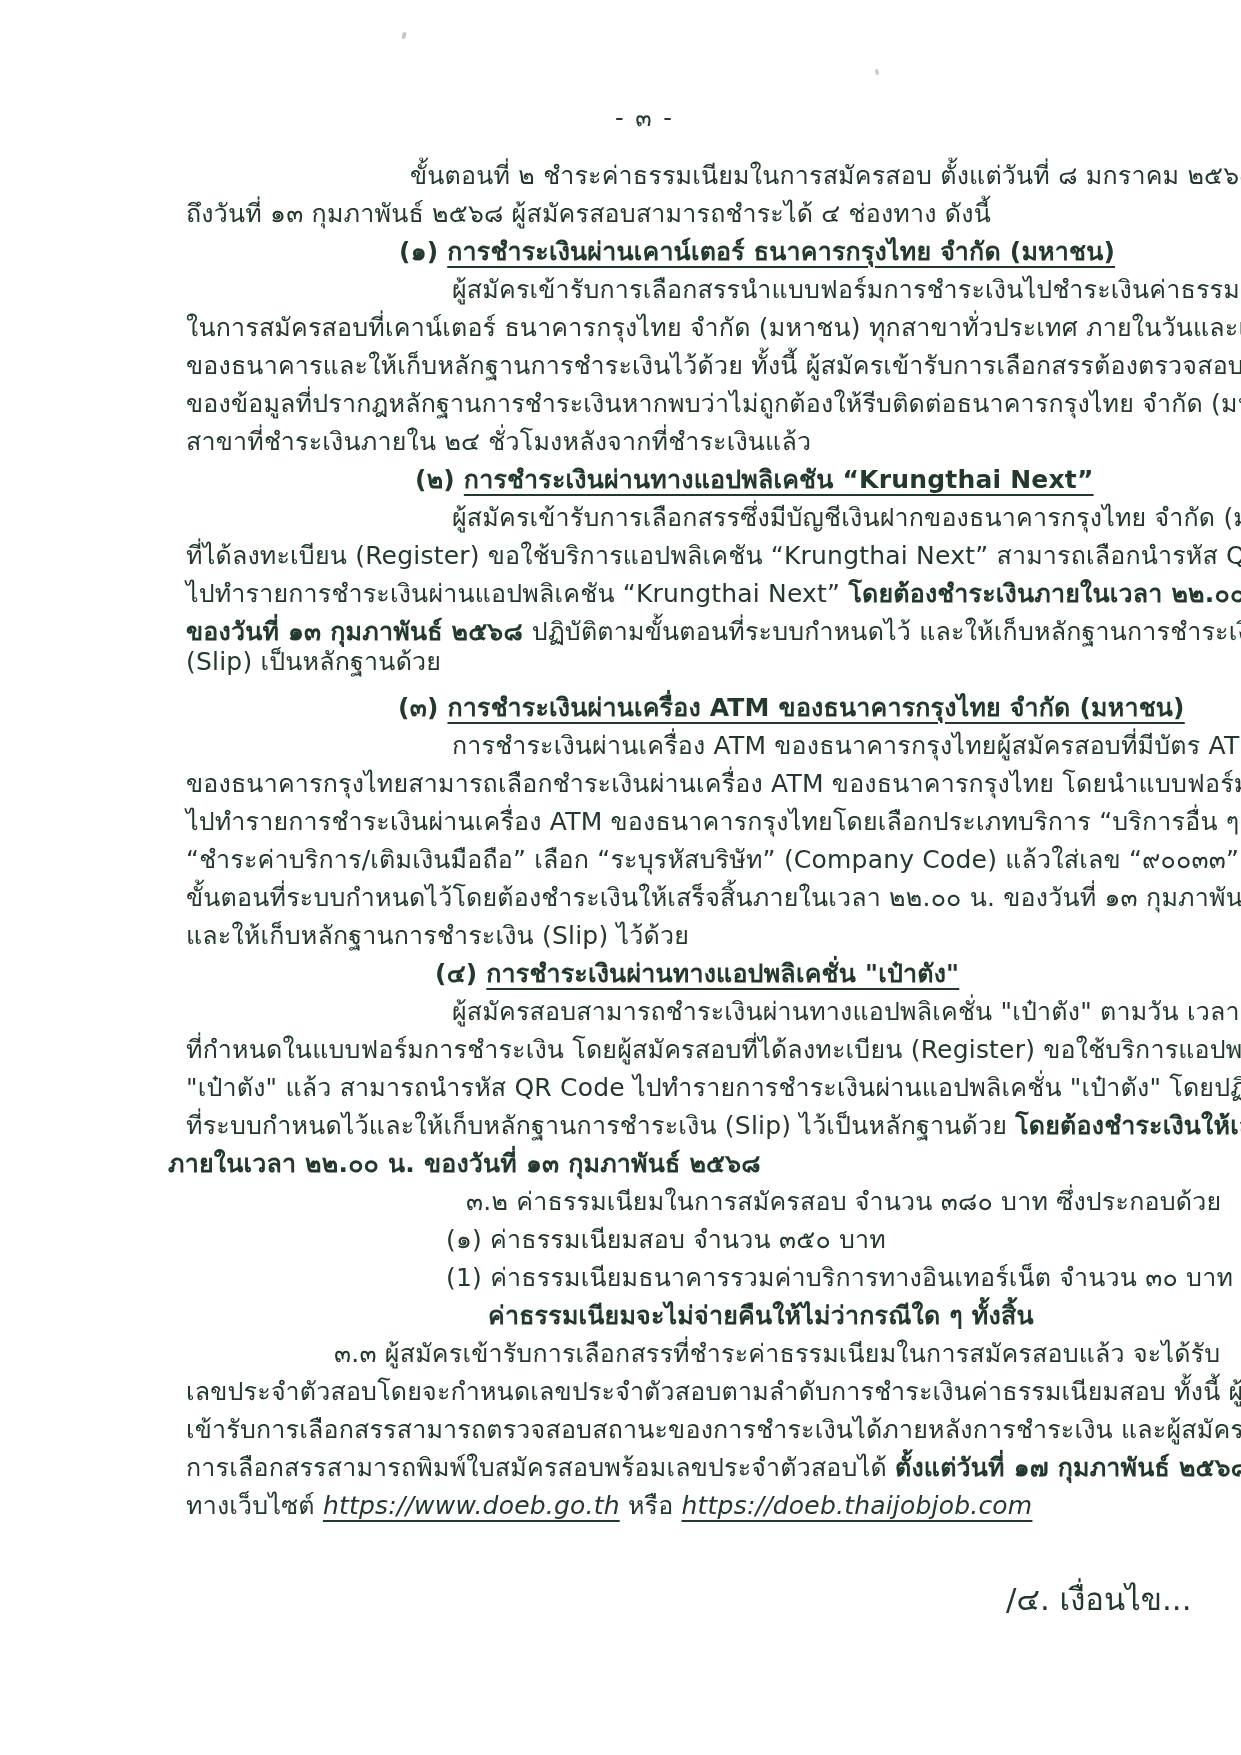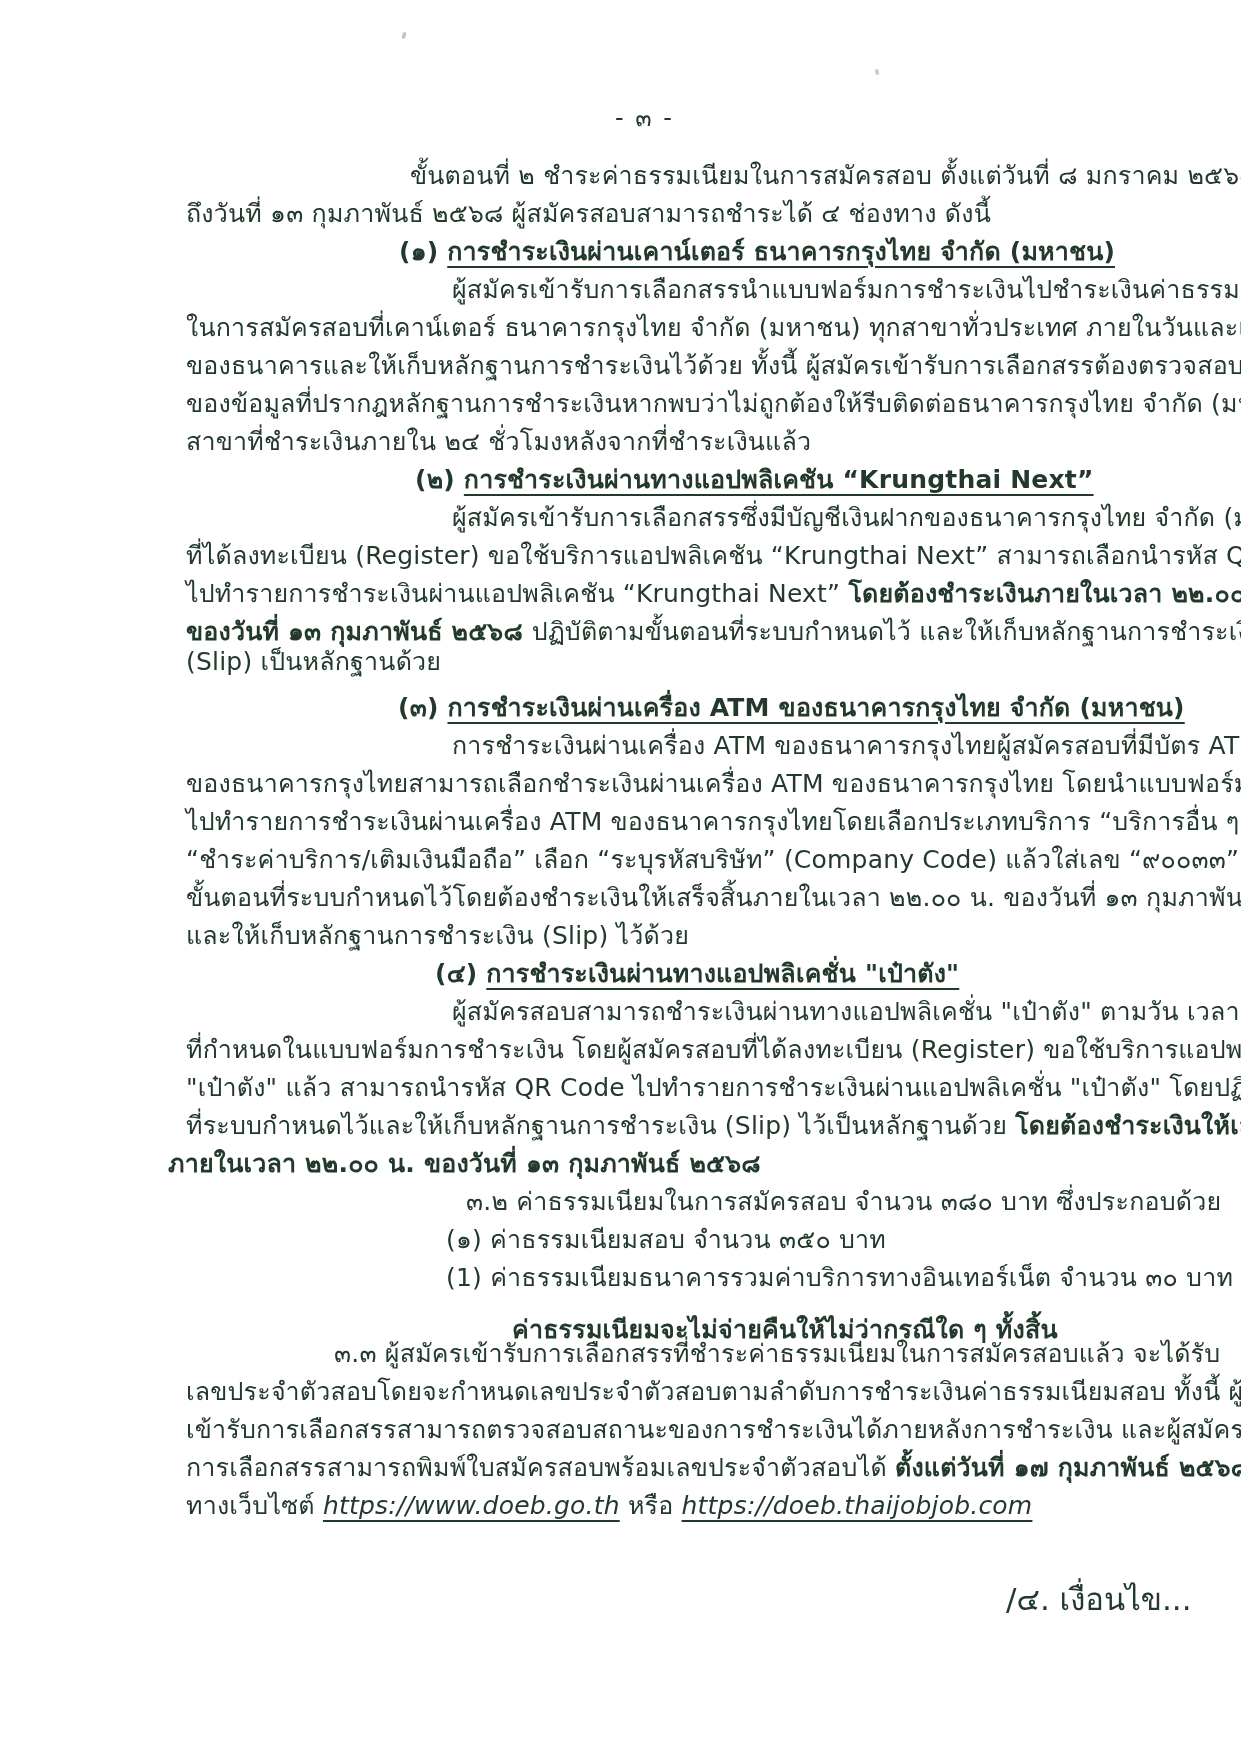--- a/index.html
+++ b/index.html
@@ -64,21 +64,21 @@
       <div class="line" style="left: 186px; top: 920px;"><span>และให้เก็บหลักฐานการชำระเงิน (Slip) ไว้ด้วย</span></div>
       <div class="line" style="left: 415px; top: 958px; margin-left: 20px;"><span class="seg-b">(๔) </span><span class="seg-b seg-u">การชำระเงินผ่านทางแอปพลิเคชั่น "เป๋าตัง"</span></div>
       <div class="line" style="left: 452px; top: 996px;"><span>ผู้สมัครสอบสามารถชำระเงินผ่านทางแอปพลิเคชั่น "เป๋าตัง" ตามวัน เวลา</span></div>
       <div class="line" style="left: 186px; top: 1034px;"><span>ที่กำหนดในแบบฟอร์มการชำระเงิน โดยผู้สมัครสอบที่ได้ลงทะเบียน (Register) ขอใช้บริการแอปพลิเคชัน</span></div>
       <div class="line" style="left: 186px; top: 1072px;"><span>"เป๋าตัง" แล้ว สามารถนำรหัส QR Code ไปทำรายการชำระเงินผ่านแอปพลิเคชั่น "เป๋าตัง" โดยปฏิบัติตามขั้นตอน</span></div>
       <div class="line" style="left: 186px; top: 1110px;"><span>ที่ระบบกำหนดไว้และให้เก็บหลักฐานการชำระเงิน (Slip) ไว้เป็นหลักฐานด้วย </span><span class="seg-b">โดยต้องชำระเงินให้เสร็จสิ้น</span></div>
       <div class="line" style="left: 168px; top: 1148px;"><span class="seg-b">ภายในเวลา ๒๒.๐๐ น. ของวันที่ ๑๓ กุมภาพันธ์ ๒๕๖๘</span></div>
       <div class="line" style="left: 466px; top: 1186px;"><span>๓.๒ ค่าธรรมเนียมในการสมัครสอบ จำนวน ๓๘๐ บาท ซึ่งประกอบด้วย</span></div>
       <div class="line" style="left: 446px; top: 1224px;"><span>(๑) ค่าธรรมเนียมสอบ จำนวน ๓๕๐ บาท</span></div>
       <div class="line" style="left: 446px; top: 1262px;"><span>(1) ค่าธรรมเนียมธนาคารรวมค่าบริการทางอินเทอร์เน็ต จำนวน ๓๐ บาท</span></div>
-      <div class="line" style="left: 512px; top: 1300px; margin-top: 14px;"><span class="seg-b">ค่าธรรมเนียมจะไม่จ่ายคืนให้ไม่ว่ากรณีใด ๆ ทั้งสิ้น</span></div>
+      <div class="line" style="left: 488px; top: 1300px;"><span class="seg-b">ค่าธรรมเนียมจะไม่จ่ายคืนให้ไม่ว่ากรณีใด ๆ ทั้งสิ้น</span></div>
       <div class="line" style="left: 334px; top: 1338px;"><span>๓.๓ ผู้สมัครเข้ารับการเลือกสรรที่ชำระค่าธรรมเนียมในการสมัครสอบแล้ว จะได้รับ</span></div>
       <div class="line" style="left: 186px; top: 1376px;"><span>เลขประจำตัวสอบโดยจะกำหนดเลขประจำตัวสอบตามลำดับการชำระเงินค่าธรรมเนียมสอบ ทั้งนี้ ผู้สมัคร</span></div>
       <div class="line" style="left: 186px; top: 1414px;"><span>เข้ารับการเลือกสรรสามารถตรวจสอบสถานะของการชำระเงินได้ภายหลังการชำระเงิน และผู้สมัครเข้ารับ</span></div>
       <div class="line" style="left: 186px; top: 1452px;"><span>การเลือกสรรสามารถพิมพ์ใบสมัครสอบพร้อมเลขประจำตัวสอบได้ </span><span class="seg-b">ตั้งแต่วันที่ ๑๗ กุมภาพันธ์ ๒๕๖๘</span></div>
       <div class="line" style="left: 186px; top: 1490px;"><span>ทางเว็บไซต์ </span><span class="seg-link">https://www.doeb.go.th</span><span>  หรือ </span><span class="seg-link">https://doeb.thaijobjob.com</span></div>
     </div>
 
   <div class="footer-note">/๔. เงื่อนไข...</div>
 </div>
 

